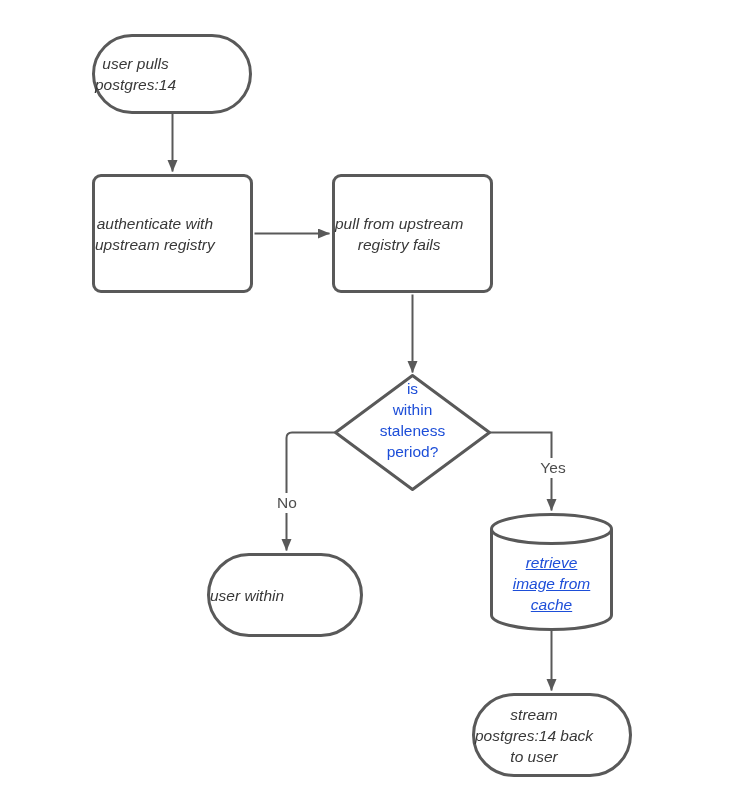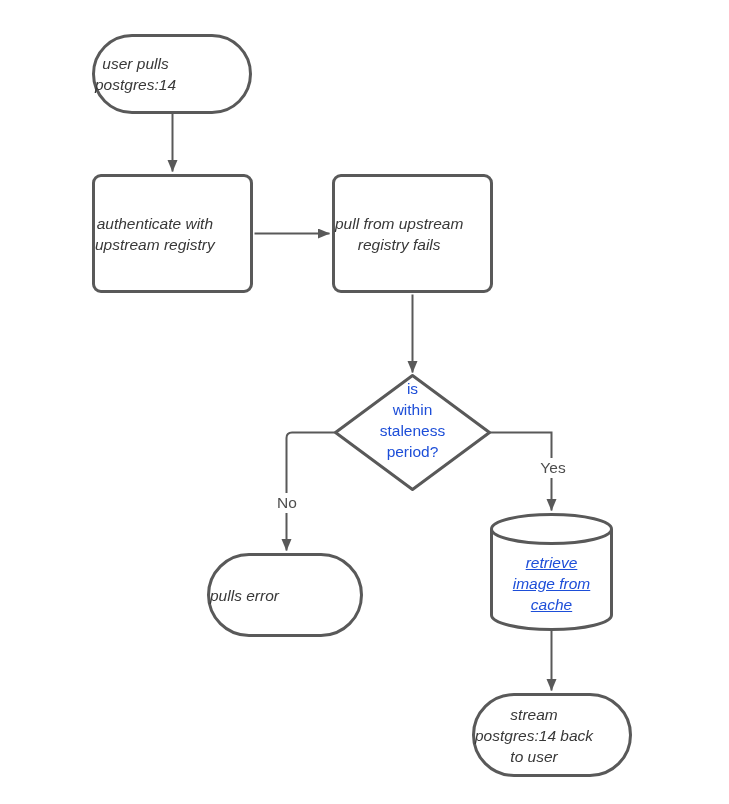--- a/index.html
+++ b/index.html
@@ -85,21 +85,21 @@
 period?</span>
   </div>
 
   <div class="overlay-label" style="left:490px; top:543px; width:123px; height:80px;text-decoration:underline;">
     <span>retrieve
 image from
 cache</span>
   </div>
 
   <div class="node stadium" style="left:207px; top:553px; width:156px; height:84px;">
-    <span>pulls error</span>
+    <span>user within</span>
   </div>
 
   <div class="node stadium" style="left:472px; top:693px; width:160px; height:84px;">
     <span>stream
 postgres:14 back
 to user</span>
   </div>
 
   <div class="edge-label" style="left:287px; top:460px;margin-top:43px;">No</div>
   <div class="edge-label" style="left:553px; top:441px;margin-top:27px;">Yes</div>

